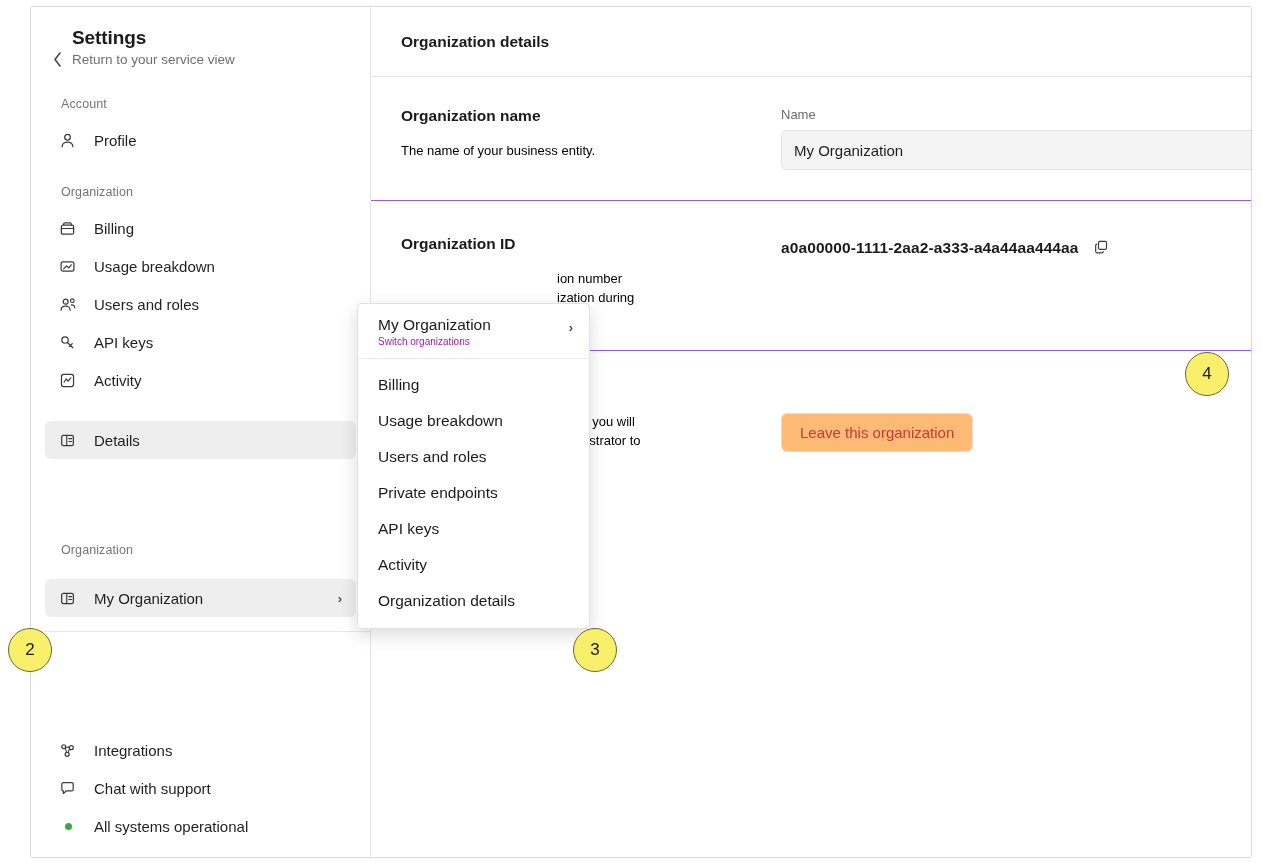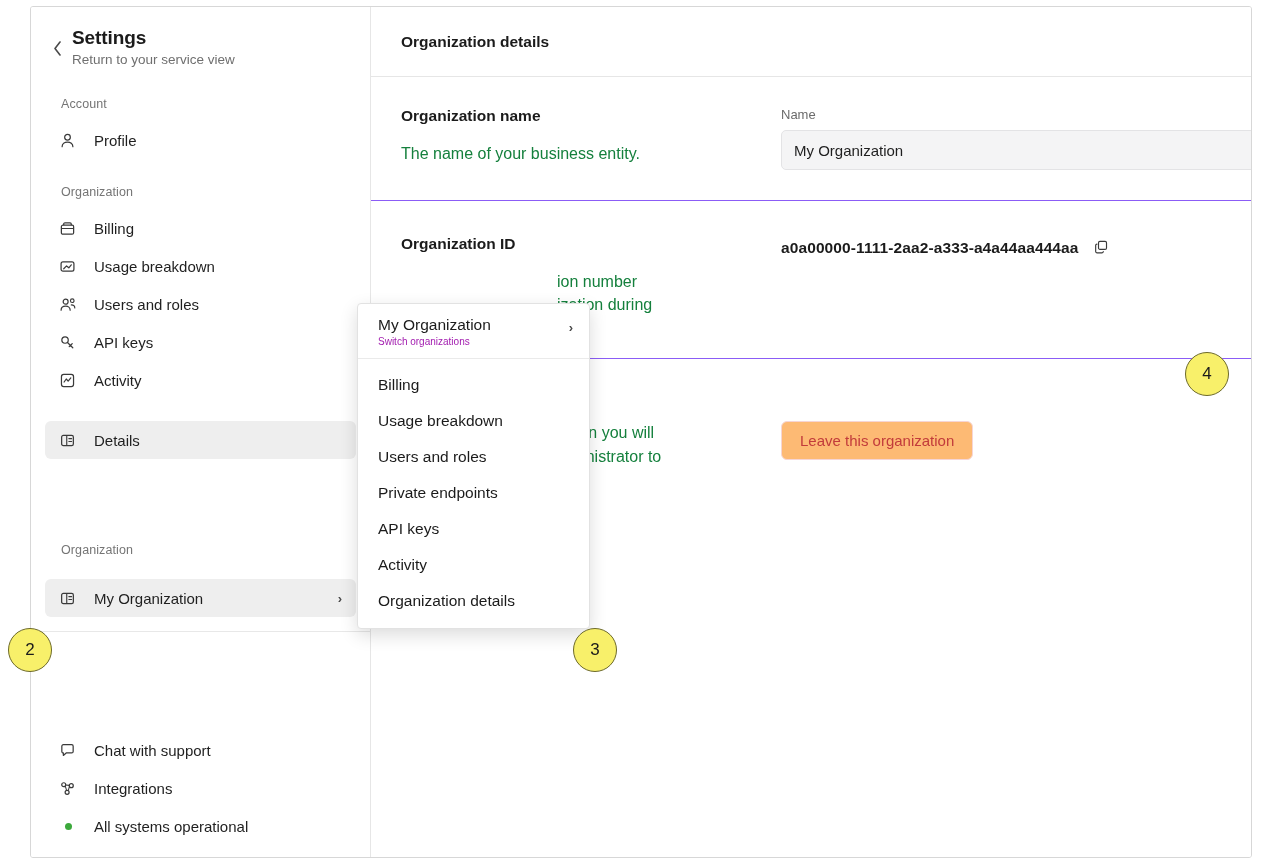--- a/index.html
+++ b/index.html
@@ -30,21 +30,21 @@
   .sidebar {
     width: 340px;
     height: 100%;
     background: #ffffff;
     border-right: 1px solid #e6e6e6;
     position: relative;
     flex: 0 0 340px;
   }
   .sb-header {
     display: flex;
-    align-items: center;
+    align-items: flex-end;
     padding: 20px 20px 4px 18px;
   }
   .sb-back {
     color: #4a4a4a;
     font-size: 16px;
     line-height: 18px;
     padding: 2px 10px 0 4px;
     cursor: pointer;
     user-select: none;
   }
@@ -137,22 +137,22 @@
   }
   .section.with-border { border-bottom: 1px solid #8b5cf6; padding-bottom: 34px; }
   .sec-left { width: 380px; flex: 0 0 380px; padding-right: 20px; }
   .sec-title {
     font-size: 15.5px;
     font-weight: bold;
     color: #1b1b1b;
     margin-bottom: 17px;
   }
   .sec-desc {
-    font-size: 16px;
-    color: #15803d;
+    font-size: 13px;
+    color: #000000;
     line-height: 1.45;
   }
   .sec-right { flex: 1 1 auto; }
   .field-label {
     font-size: 13px;
     color: #6b6b6b;
     margin-bottom: 8px;
   }
   .text-input {
     width: 520px;
@@ -374,35 +374,35 @@
         <span class="nav-label">My Organization</span>
         <span class="nav-chevron">›</span>
       </div>
 
       <div class="sb-divider"></div>
 
       <div class="sb-bottom">
         <div class="nav-item">
           <span class="nav-icon">
             <svg width="17" height="17" viewBox="0 0 18 18" fill="none">
-              <path d="M3 4.4c0-.9.7-1.6 1.6-1.6h8.8c.9 0 1.6.7 1.6 1.6v5.6c0 .9-.7 1.6-1.6 1.6H7.6l-3 2.6V11.6H4.6c-.9 0-1.6-.7-1.6-1.6V4.4z" stroke="#3a3a3a" stroke-width="1.3" stroke-linejoin="round"></path>
-            </svg>
-          </span>
-          <span class="nav-label">Chat with support</span>
-        </div>
-        <div class="nav-item">
-          <span class="nav-icon">
-            <svg width="17" height="17" viewBox="0 0 18 18" fill="none">
               <circle cx="5" cy="5" r="2.1" stroke="#3a3a3a" stroke-width="1.3"></circle>
               <circle cx="13" cy="6" r="2.1" stroke="#3a3a3a" stroke-width="1.3"></circle>
               <circle cx="8.6" cy="13" r="2.1" stroke="#3a3a3a" stroke-width="1.3"></circle>
               <path d="M6.6 6.2l1.4 4.8M10.9 7.4L9.8 11.3M7 5.4l4 .3" stroke="#3a3a3a" stroke-width="1.1"></path>
             </svg>
           </span>
           <span class="nav-label">Integrations</span>
+        </div>
+        <div class="nav-item">
+          <span class="nav-icon">
+            <svg width="17" height="17" viewBox="0 0 18 18" fill="none">
+              <path d="M3 4.4c0-.9.7-1.6 1.6-1.6h8.8c.9 0 1.6.7 1.6 1.6v5.6c0 .9-.7 1.6-1.6 1.6H7.6l-3 2.6V11.6H4.6c-.9 0-1.6-.7-1.6-1.6V4.4z" stroke="#3a3a3a" stroke-width="1.3" stroke-linejoin="round"></path>
+            </svg>
+          </span>
+          <span class="nav-label">Chat with support</span>
         </div>
         <div class="nav-item">
           <span class="nav-icon">
             <span class="status-dot"></span>
           </span>
           <span class="nav-label">All systems operational</span>
         </div>
       </div>
     </div>
 

